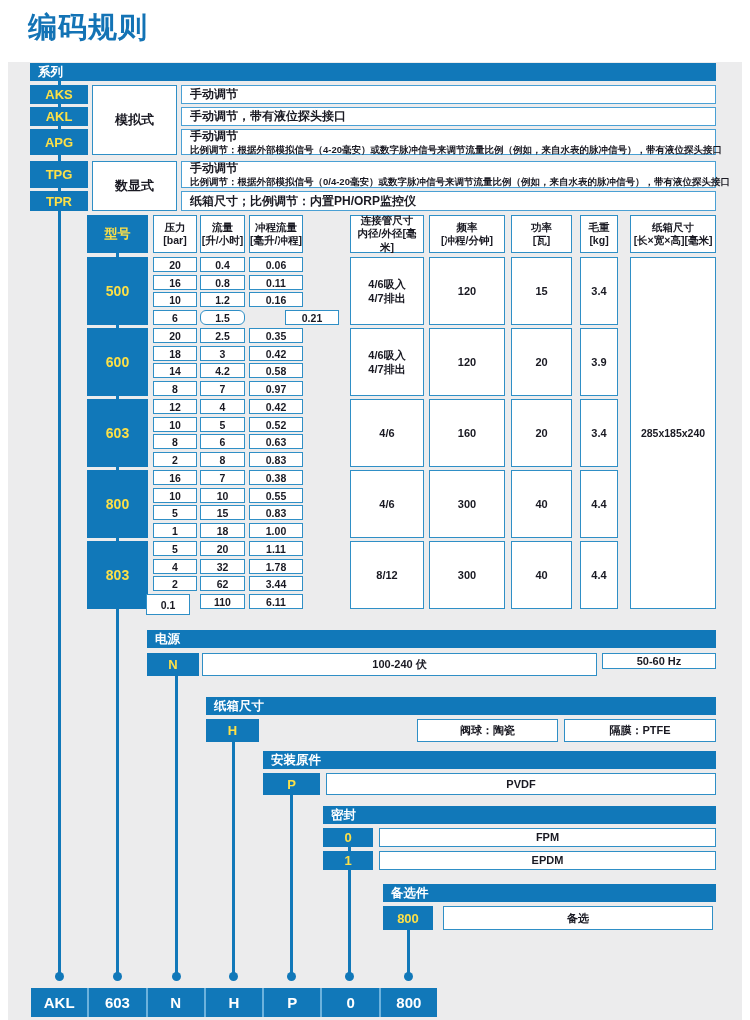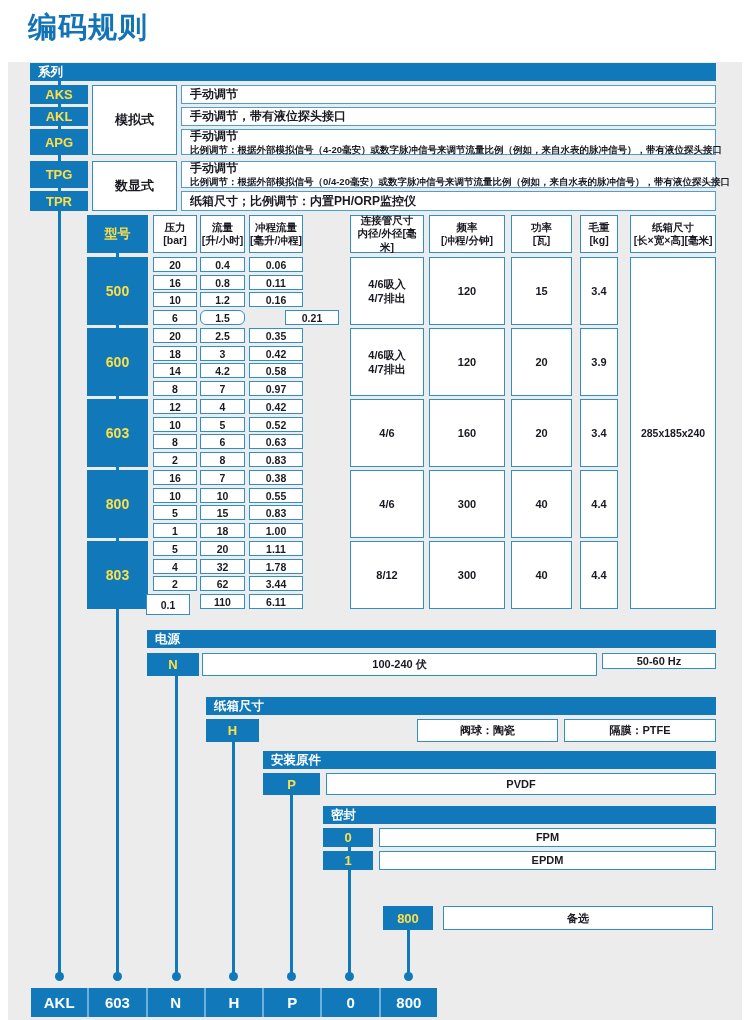--- a/index.html
+++ b/index.html
@@ -229,20 +229,21 @@
   <div class="abs bar" style="left:263px;top:751px;width:453px;height:18px;">安装原件</div>
   <div class="abs code" style="left:263px;top:773px;width:57px;height:22px;">P</div>
   <div class="abs box mcell" style="left:326px;top:773px;width:390px;height:22px;">PVDF</div>
 
   <div class="abs bar" style="left:323px;top:806px;width:393px;height:18px;">密封</div>
   <div class="abs code" style="left:323px;top:828px;width:50px;height:19px;">0</div>
   <div class="abs box mcell" style="left:379px;top:828px;width:337px;height:19px;">FPM</div>
   <div class="abs code" style="left:323px;top:851px;width:50px;height:19px;">1</div>
   <div class="abs box mcell" style="left:379px;top:851px;width:337px;height:19px;">EPDM</div>
 
+  <div class="abs bar" style="left:383px;top:884px;width:333px;height:18px;">备选件</div>
   <div class="abs code" style="left:383px;top:906px;width:50px;height:24px;">800</div>
   <div class="abs box mcell" style="left:443px;top:906px;width:270px;height:24px;">备选</div>
 
   <div class="dot" style="left:54.5px;top:972px;"></div>
   <div class="dot" style="left:112.5px;top:972px;"></div>
   <div class="dot" style="left:171.5px;top:972px;"></div>
   <div class="dot" style="left:228.5px;top:972px;"></div>
   <div class="dot" style="left:286.5px;top:972px;"></div>
   <div class="dot" style="left:344.5px;top:972px;"></div>
   <div class="dot" style="left:403.5px;top:972px;"></div>

